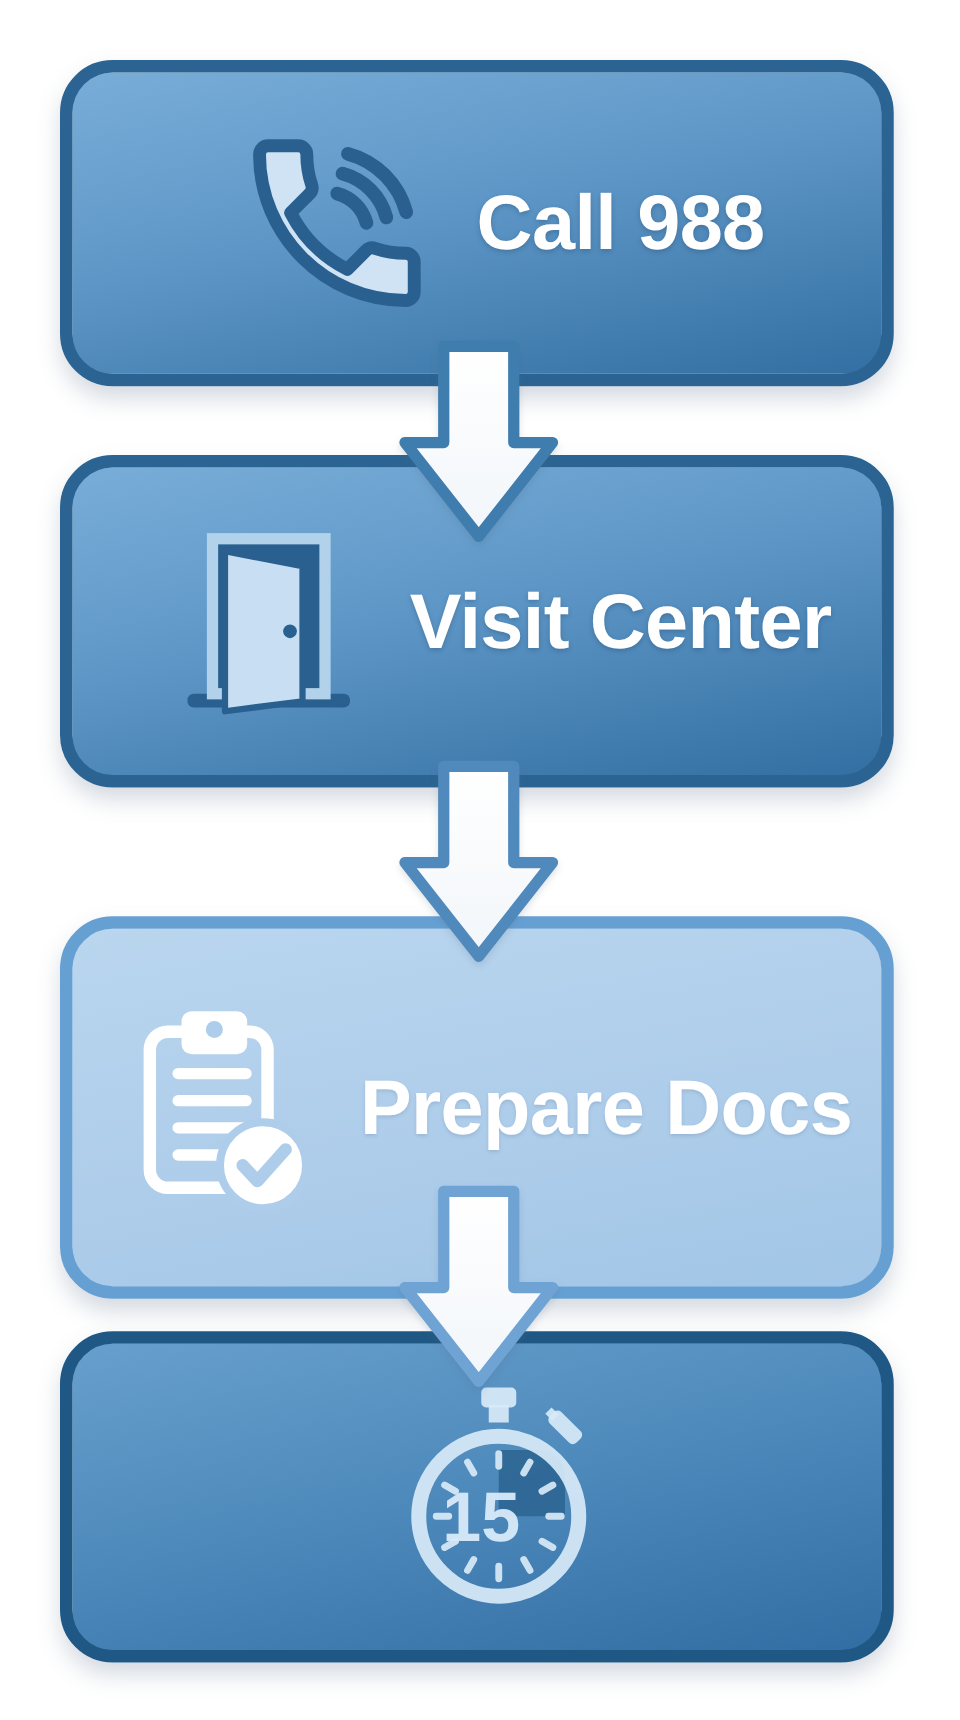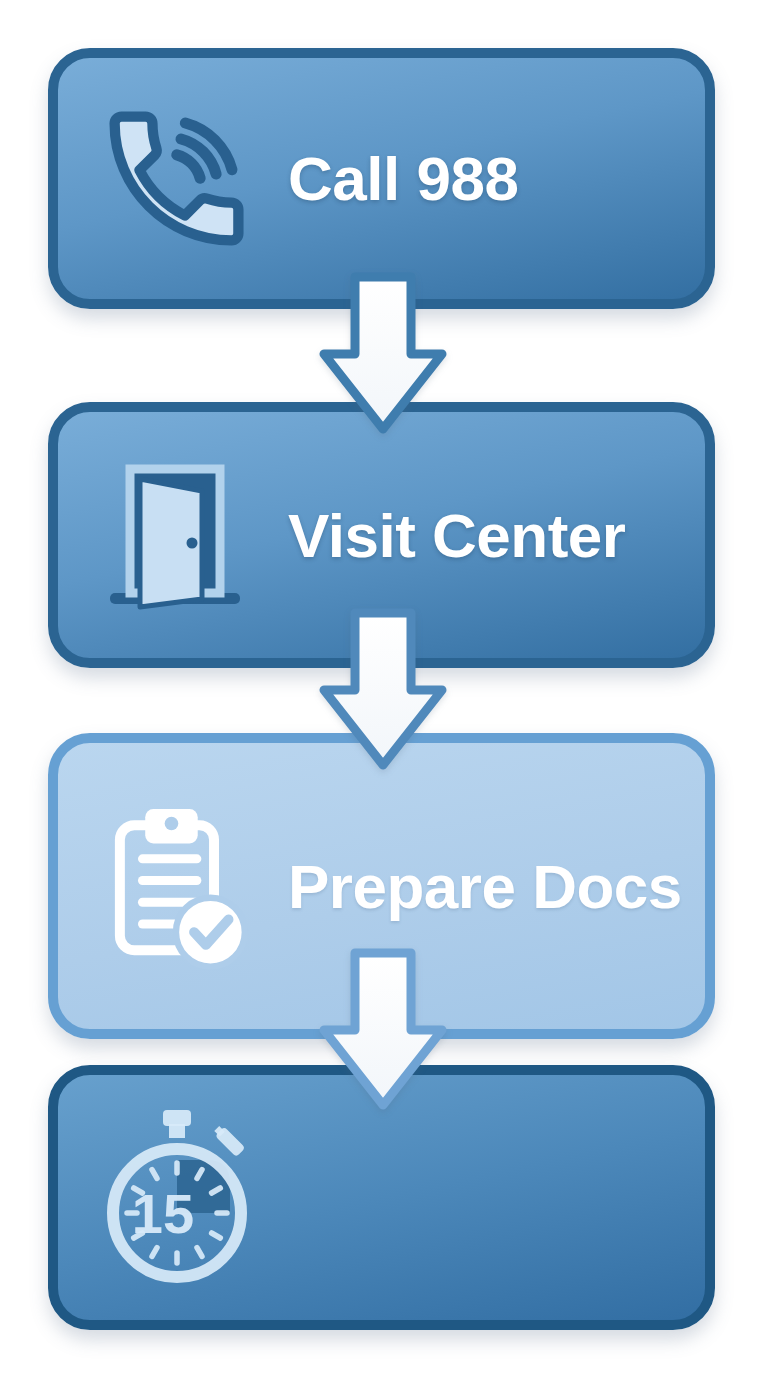--- a/index.html
+++ b/index.html
@@ -9,23 +9,24 @@
     font-family:"Liberation Sans", sans-serif;
   }
   .box{
     position:absolute;left:48px;width:667px;box-sizing:border-box;
     border-radius:42px;display:flex;align-items:center;
     box-shadow:0 10px 18px rgba(90,110,140,0.25);
   }
   .box-dark{
     border:10px solid #2b6492;
     background:linear-gradient(168deg,#79add8 0%,#5e97c7 45%,#336fa2 100%);
+    justify-content:center;
   }
   #box-1{top:48px;height:261px;}
-  #box-2{top:402px;height:266px;}
+  #box-2{top:364px;height:266px;}
   #box-3{
     top:733px;height:306px;
     border:10px solid #66a0d3;
     background:linear-gradient(170deg,#bad6ef 0%,#aecdea 55%,#a2c6e7 100%);
   }
   #box-4{
     top:1065px;height:265px;
     border:10px solid #1f5884;
     background:linear-gradient(168deg,#67a0cd 0%,#4c88ba 50%,#326ea3 100%);
   }

